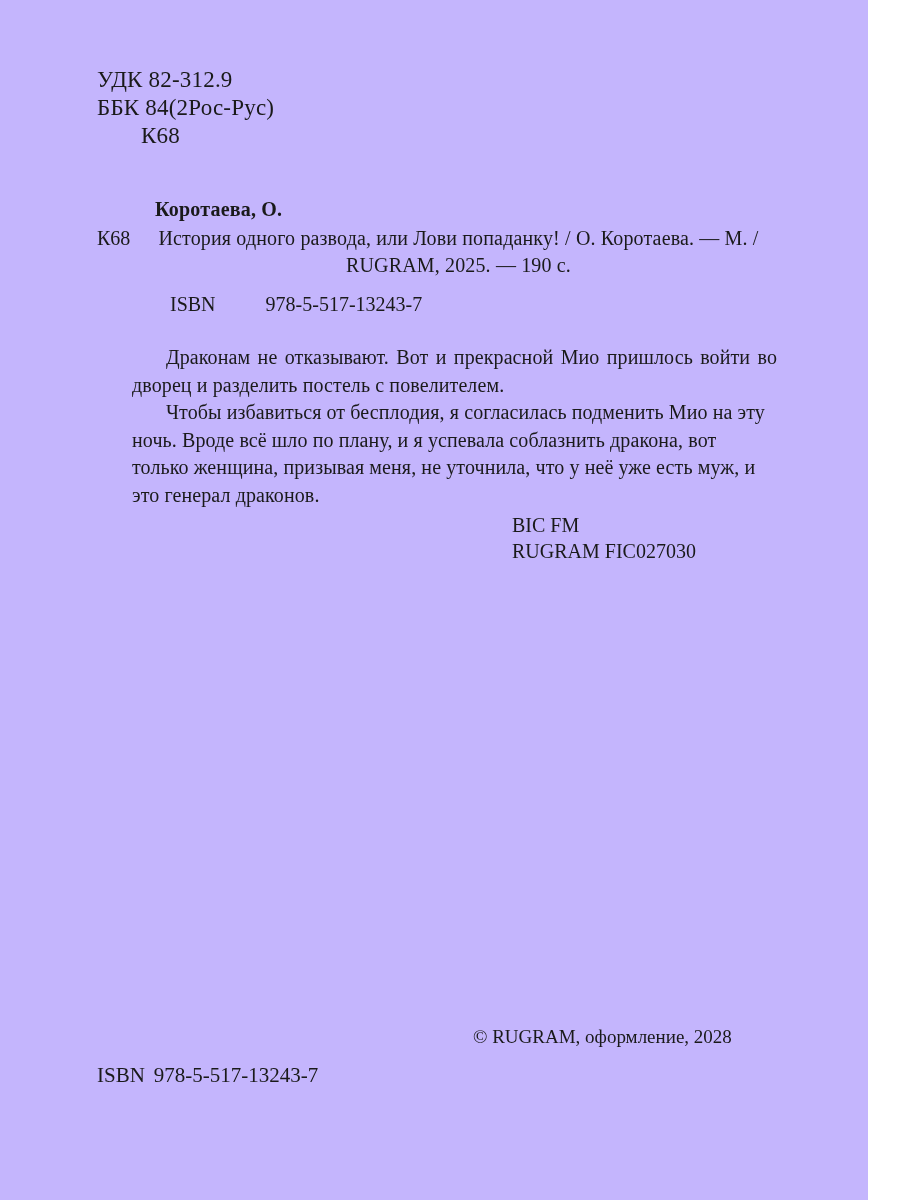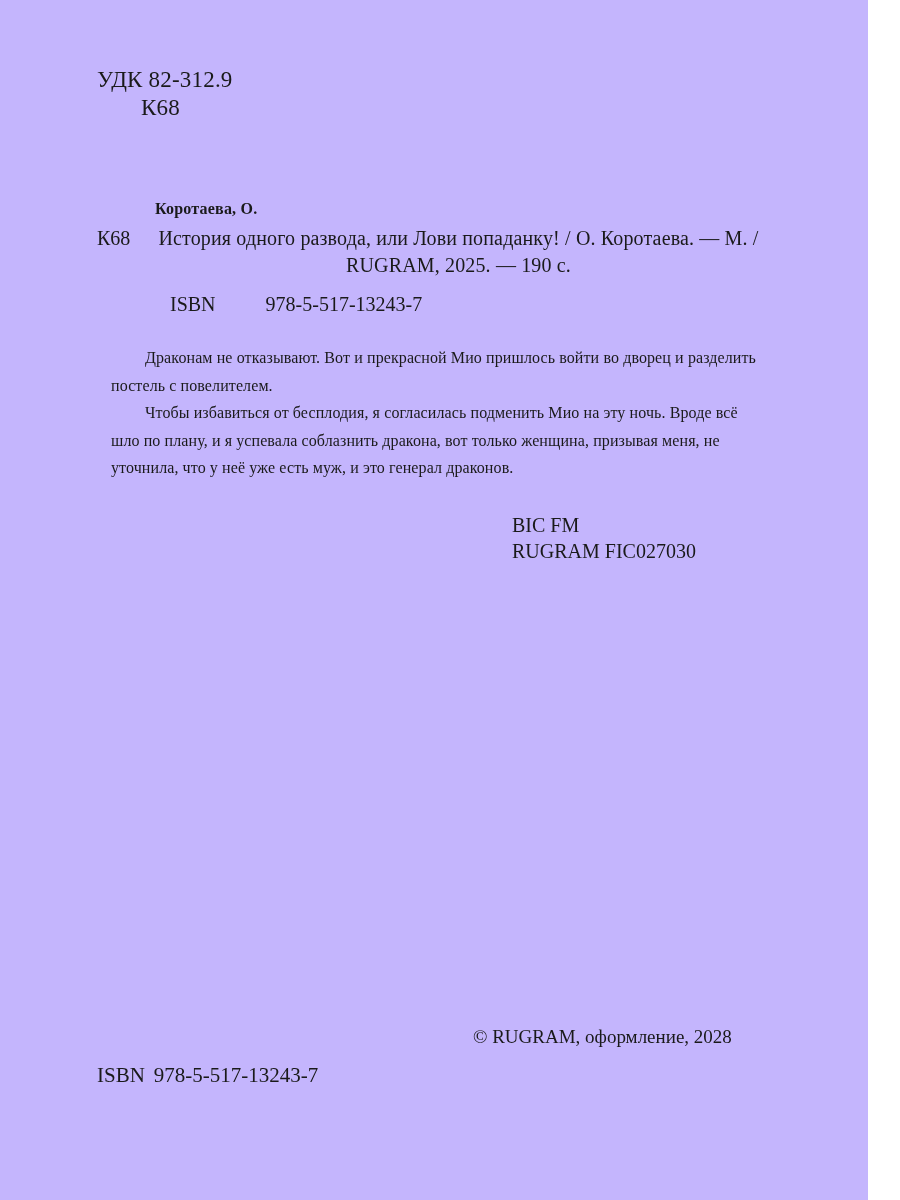--- a/index.html
+++ b/index.html
@@ -39,21 +39,21 @@
   .biblio {
     position: absolute;
     left: 97px;
     top: 196px;
     width: 665px;
     font-size: 20px;
     line-height: 26px;
   }
   .biblio-author {
     font-weight: bold;
-    font-size: 16px;
+    font-size: 20px;
     padding-left: 58px;
     letter-spacing: 0.2px;
     margin-bottom: 3px;
   }
   .biblio-body {
     position: relative;
     padding-left: 58px;
   }
   .biblio-mark {
     position: absolute;
@@ -77,24 +77,24 @@
     top: 291px;
     font-size: 20px;
     line-height: 26px;
     white-space: nowrap;
   }
   .isbn-record .isbn-num { display: inline-block; padding-left: 50px; }
 
   
   .annotation {
     position: absolute;
-    left: 111px;
+    left: 132px;
     top: 344px;
     width: 645px;
-    font-size: 16px;
+    font-size: 20px;
     line-height: 27.5px;
     letter-spacing: 0.1px;
   }
   .annotation p {
     margin: 0;
     text-align: justify;
     text-indent: 34px;
     text-justify: inter-word;
   }
   .annotation p.last { text-align: left; }
@@ -131,20 +131,21 @@
   }
   .copyrights span { display: block; }
 </style>
 </head>
 <body>
 
 <div class="page">
 
   <div class="class-block">
     <span class="class-line">УДК 82-312.9</span>
+    <span class="class-line">ББК 84(2Рос-Рус)</span>
     <span class="class-line shelf">К68</span>
   </div>
 
   <div class="biblio">
     <div class="biblio-author">Коротаева, О.</div>
     <div class="biblio-body">
       <span class="biblio-mark">К68</span>
       <p class="biblio-desc">История одного развода, или Лови попаданку! / О. Коротаева. — М. / RUGRAM, 2025. — 190 с.</p>
     </div>
   </div>

